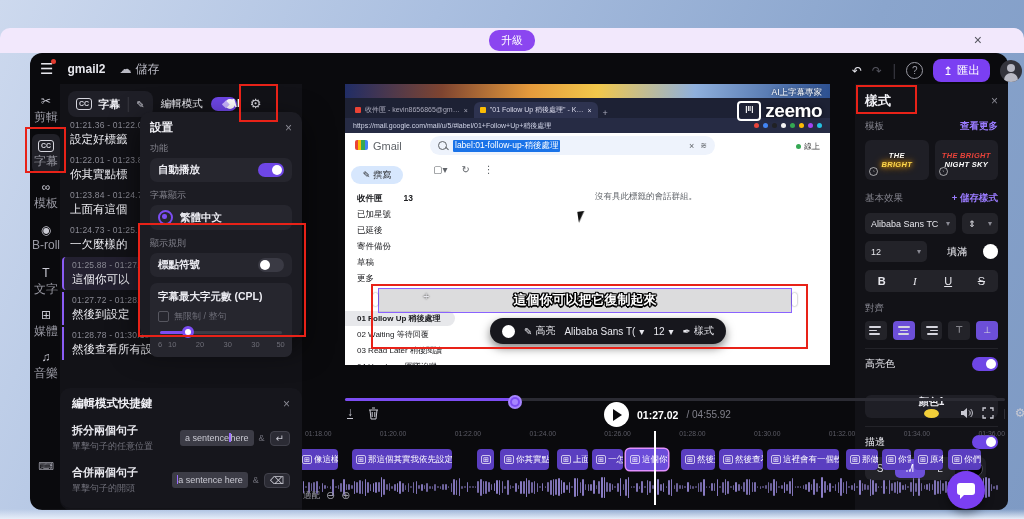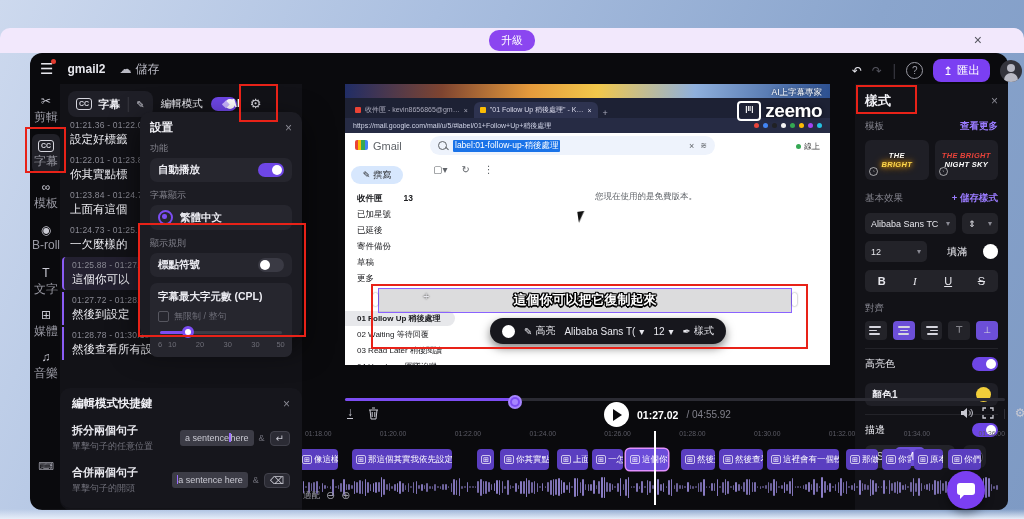--- a/index.html
+++ b/index.html
@@ -425,21 +425,21 @@
           <div class="glabel active" style="top: 178px;">01 Follow Up 稍後處理</div>
           <div class="glabel" style="top: 194px;">02 Waiting 等待回覆</div>
           <div class="glabel" style="top: 210px;">03 Read Later 稍後閱讀</div>
           <div class="glabel" style="top: 226px;">04 Handover 團隊追蹤</div>
         </div>
       <div class="gm-toolbar">
           <span>▢▾</span>
           <span>↻</span>
           <span>⋮</span>
         </div>
-      <div class="gm-empty">您現在使用的是免費版本。</div>
+      <div class="gm-empty">沒有具此標籤的會話群組。</div>
       <div class="cursor" style="left:233px;top:78px;"></div>
     </div>
     <div class="wm">
       <div class="tag">AI上字幕專家</div>
       <div class="brandrow">
           <span class="logobox">|‖|</span>
           <span class="brand">zeemo</span>
         </div>
     </div>
   </div>
@@ -543,21 +543,21 @@
         </span>
         <span class="alignbtn on">
           <span class="g">⊥</span>
         </span>
       </div>
     <div class="divider"></div>
     <div class="row" style="justify-content:space-between;">
       <span class="sp-row-label">高亮色</span>
       <span class="tgl"></span>
     </div>
-    <div class="colorrow" style="margin-top:12px;">
+    <div class="colorrow" style="margin-top:24px;flex-direction:column;">
       <span class="sp-row-label" style="font-weight:bold;">顏色1</span>
       <span class="cdot" id="color1dot" style="background: rgb(242, 207, 58);"></span>
     </div>
     <div class="divider"></div>
     <div class="row" style="justify-content:space-between;">
       <span class="sp-row-label">描邊</span>
       <span class="tgl"></span>
     </div>
     <div class="row" style="gap:8px;margin-top:8px;">
       <span class="seg" id="strokes">

